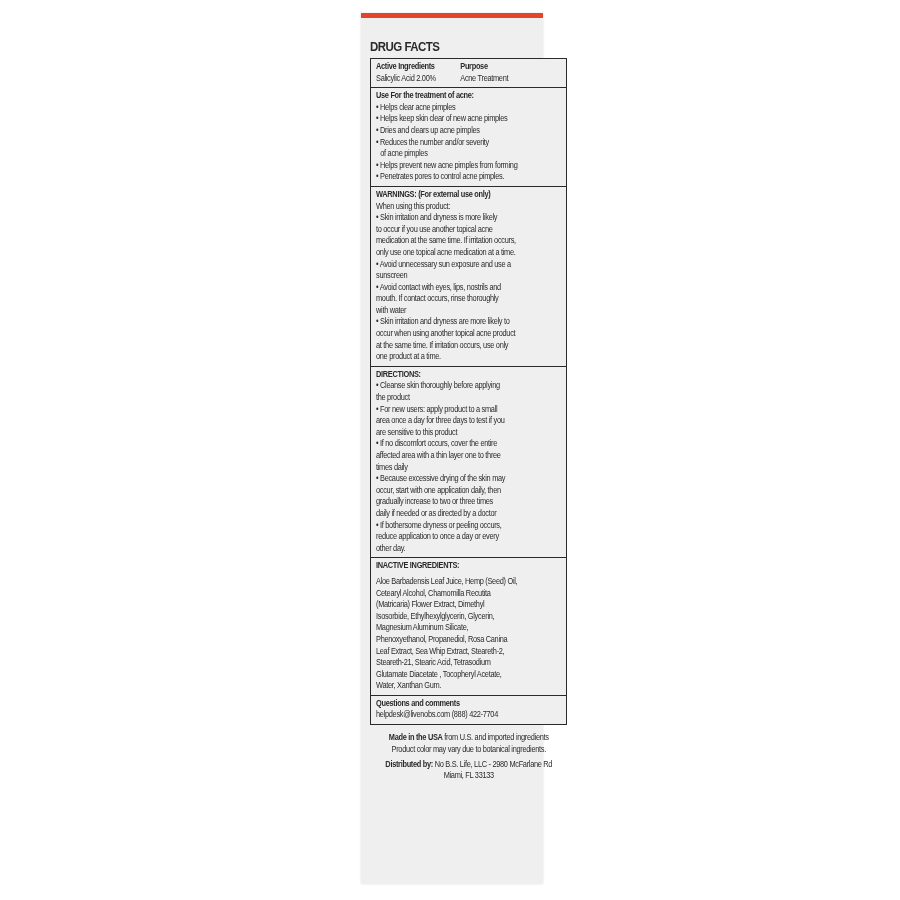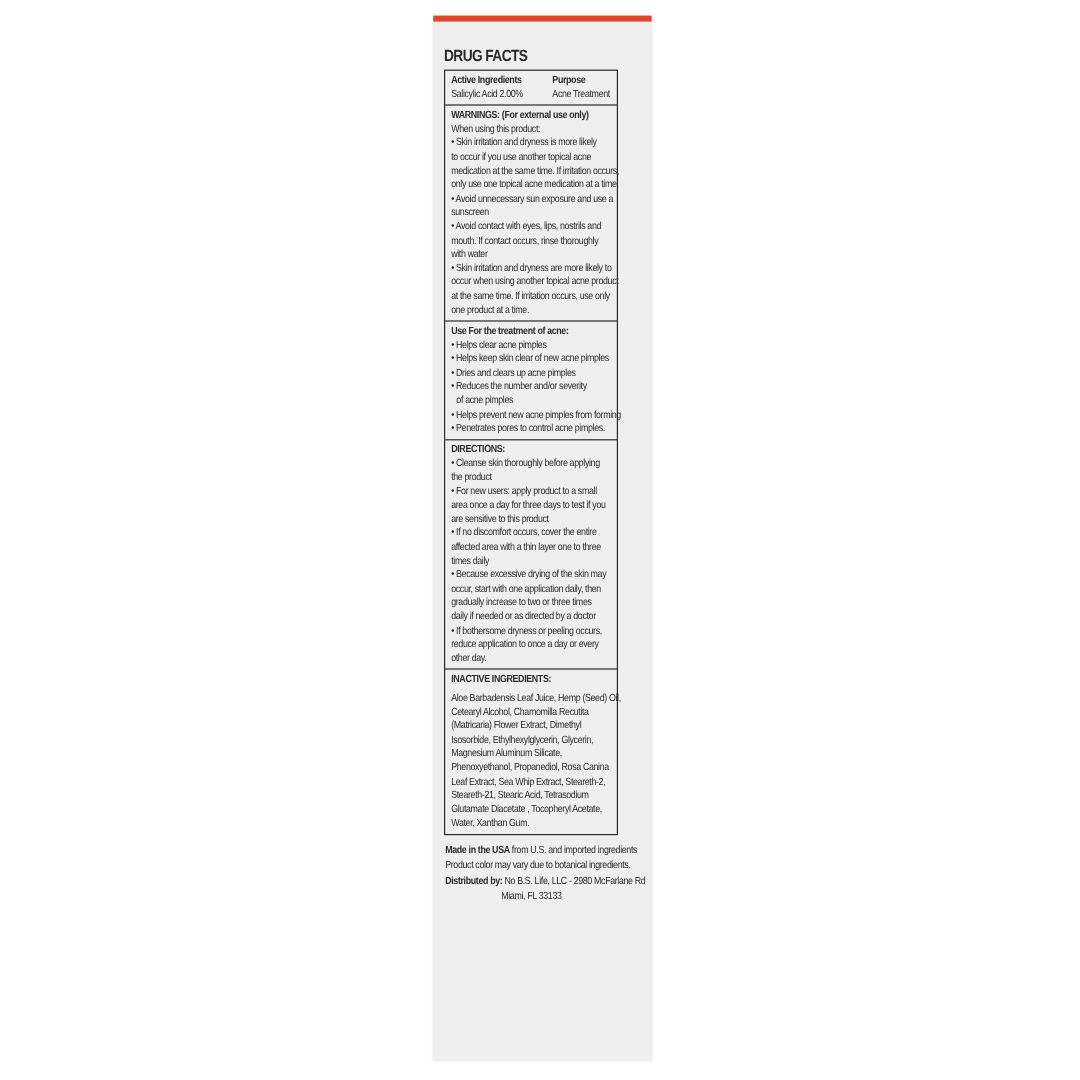--- a/index.html
+++ b/index.html
@@ -22,21 +22,21 @@
     .stripe {
       position: absolute;
       left: 0; top: 0; right: 0;
       height: 5px;
       background: #e2462a;
     }
     .content {
       position: absolute;
       left: 9px;
       top: 26px;
-      width: 145px;
+      width: 197px;
       font-family: "Liberation Sans", sans-serif;
       color: #2a2a2a;
     }
     .title {
       font-family: "Liberation Sans", sans-serif;
       font-weight: bold;
       font-size: 13.5px;
       letter-spacing: -0.6px;
       transform: scaleX(0.85);
       transform-origin: left;
@@ -94,48 +94,48 @@
           </div>
           <div class="row">
             <span class="col1">Salicylic Acid  2.00%</span>
             <span>Acne Treatment</span>
           </div>
         </div>
       </div>
 
       <div class="section">
         <div class="txt">
+          <div class="b">Use For the treatment of acne:</div>
+          <div class="bullet-line">• Helps clear acne pimples</div>
+          <div class="bullet-line">• Helps keep skin clear of new acne pimples</div>
+          <div class="bullet-line">• Dries and clears up acne pimples</div>
+          <div class="bullet-line">• Reduces the number and/or severity</div>
+          <div class="bullet-line indent">of acne pimples</div>
+          <div class="bullet-line">• Helps prevent new acne pimples from forming</div>
+          <div class="bullet-line">• Penetrates pores to control acne pimples.</div>
+        </div>
+      </div>
+
+      <div class="section">
+        <div class="txt">
           <div class="b">WARNINGS: (For external use only)</div>
           <div>When using this product:</div>
           <div>• Skin irritation and dryness is more likely</div>
           <div>to occur if you use another topical acne</div>
           <div>medication at the same time. If irritation occurs,</div>
           <div>only use one topical acne medication at a time.</div>
           <div>• Avoid unnecessary sun exposure and use a</div>
           <div>sunscreen</div>
           <div>• Avoid contact with eyes, lips, nostrils and</div>
           <div>mouth. If contact occurs, rinse thoroughly</div>
           <div>with water</div>
           <div>• Skin irritation and dryness are more likely to</div>
           <div>occur when using another topical acne product</div>
           <div>at the same time. If irritation occurs, use only</div>
           <div>one product at a time.</div>
-        </div>
-      </div>
-
-      <div class="section">
-        <div class="txt">
-          <div class="b">Use For the treatment of acne:</div>
-          <div class="bullet-line">• Helps clear acne pimples</div>
-          <div class="bullet-line">• Helps keep skin clear of new acne pimples</div>
-          <div class="bullet-line">• Dries and clears up acne pimples</div>
-          <div class="bullet-line">• Reduces the number and/or severity</div>
-          <div class="bullet-line indent">of acne pimples</div>
-          <div class="bullet-line">• Helps prevent new acne pimples from forming</div>
-          <div class="bullet-line">• Penetrates pores to control acne pimples.</div>
         </div>
       </div>
 
 
       <div class="section">
         <div class="txt">
           <div class="b">DIRECTIONS:</div>
           <div>• Cleanse skin thoroughly before applying</div>
           <div>the product</div>
           <div>• For new users: apply product to a small</div>
@@ -164,20 +164,26 @@
           <div>Isosorbide, Ethylhexylglycerin, Glycerin,</div>
           <div>Magnesium Aluminum Silicate,</div>
           <div>Phenoxyethanol, Propanediol, Rosa Canina</div>
           <div>Leaf Extract, Sea Whip Extract, Steareth-2,</div>
           <div>Steareth-21, Stearic Acid, Tetrasodium</div>
           <div>Glutamate Diacetate , Tocopheryl Acetate,</div>
           <div>Water, Xanthan Gum.</div>
         </div>
       </div>
 
+      <div class="section">
+        <div class="txt">
+          <div class="b">Questions and comments</div>
+          <div>helpdesk@livenobs.com (888) 422-7704</div>
+        </div>
+      </div>
     </div>
 
     <div class="footer">
       <div class="txt">
         <div>
           <span class="b">Made in the USA</span><span> from U.S. and imported ingredients</span>
         </div>
         <div>Product color may vary due to botanical ingredients.</div>
         <div class="gap" style="height:3px"></div>
         <div>

